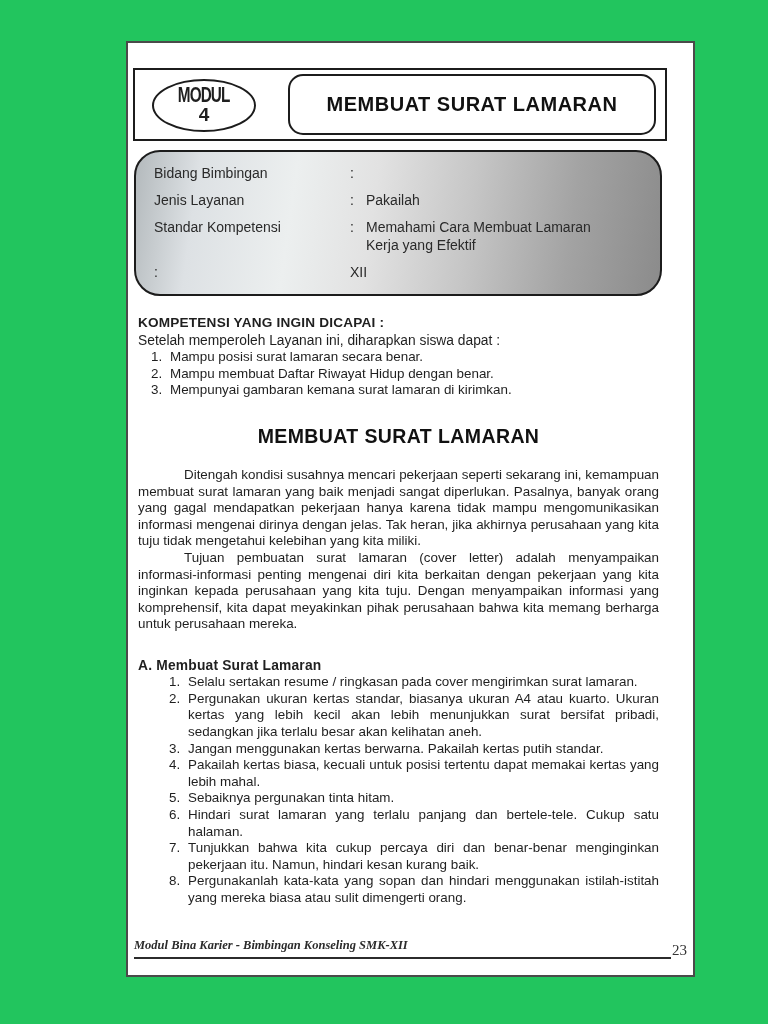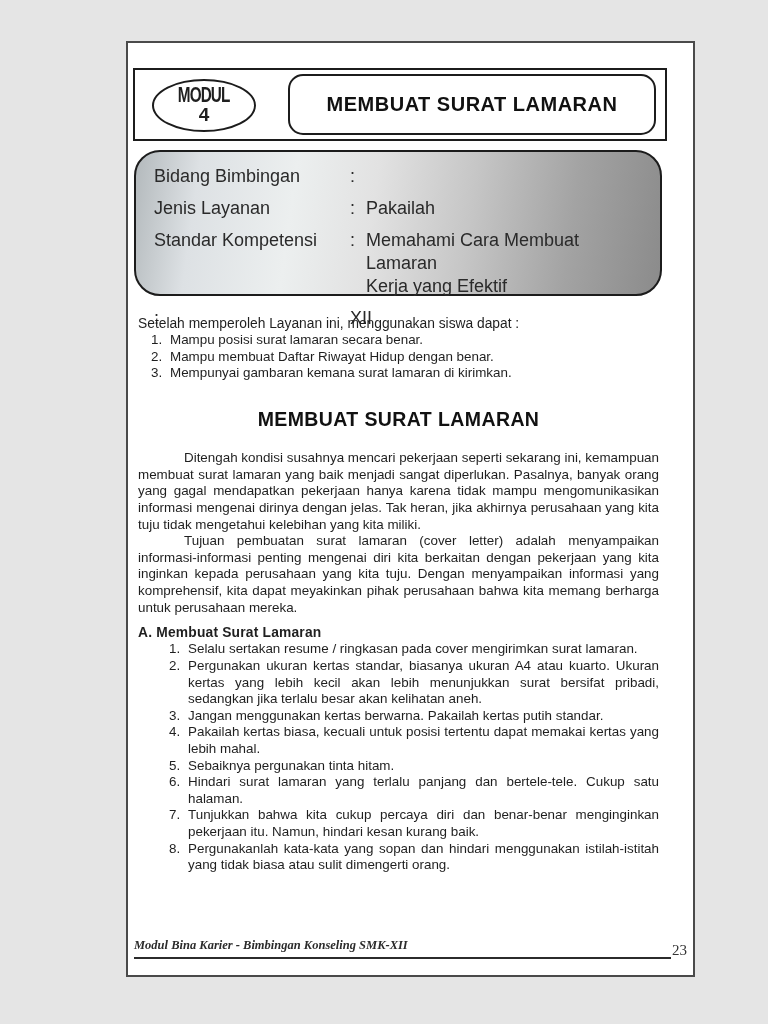--- a/index.html
+++ b/index.html
@@ -2,21 +2,21 @@
 <html><head>
 <meta charset="utf-8">
 <style>
   * { margin: 0; padding: 0; box-sizing: border-box; }
   html, body {
     width: 768px; height: 1024px;
     background: #ffffff;
     font-family: "Liberation Sans", sans-serif;
     color: #1f1f1f;
   }
-  .sheet { position: relative; width: 768px; height: 1024px; background: #e5e5e5; overflow: hidden; }
+  .sheet { position: relative; width: 768px; height: 1024px; background: #22c55e; overflow: hidden; }
 
   .page-frame {
     position: absolute; left: 126px; top: 41px;
     width: 569px; height: 936px;
     border: 2px solid #4a4a4a;
     background: #fff;
   }
 
   
   .header-box {
@@ -54,42 +54,42 @@
     border: 2px solid #1c1c1c;
     border-radius: 26px;
     background: linear-gradient(98deg,
       #b3b9bc 0%, #dde1e4 12%, #ecefef 30%, #e2e2e2 45%,
       #c6c6c6 63%, #a3a3a3 82%, #8b8b8b 100%);
     padding: 13px 16px 0 18px;
     color: #2a2a2a;
   }
   .info-row {
     display: grid; grid-template-columns: 196px 16px 1fr;
-    font-size: 18px; line-height: 1.28;
+    font-size: 14px; line-height: 1.28;
     margin-bottom: 9px;
   }
   .info-value { white-space: pre-line; }
 
   
   .content {
     position: absolute; left: 10px; top: 272px;
     width: 521px;
     font-size: 13.4px; line-height: 1.24;
   }
   .komp-heading { font-weight: 700; font-size: 13.6px; letter-spacing: 0.2px; }
   .komp-intro { font-size: 13.8px; }
   ol.komp-list { margin-left: 4px; padding-left: 24px; }
   ol.komp-list li { padding-left: 4px; }
 
   .main-heading {
     text-align: center; font-weight: 700; font-size: 19.5px;
     letter-spacing: 0.4px; margin-top: 25px; margin-bottom: 19px; color: #111;
   }
   .body-para { text-align: justify; text-indent: 46px; }
-  .section-heading { font-weight: 700; font-size: 13.8px; margin-top: 8px; letter-spacing: 0.2px; }
+  .section-heading { font-weight: 700; font-size: 13.8px; margin-top: 24px; letter-spacing: 0.2px; }
   .tips-intro {
     font-style: italic; font-size: 14px; text-align: justify; text-indent: 46px;
   }
   ol.tips-list { margin-left: 24px; padding-left: 22px; }
   ol.tips-list li { padding-left: 4px; text-align: justify; }
 
   
   .footer-rule {
     position: absolute; left: 6px; top: 895px;
     width: 537px; height: 21px;
@@ -138,21 +138,22 @@
 Kerja yang Efektif</div>
         </div>
           <div class="info-row">
           <div class="info-sep">:</div>
           <div class="info-value">XII</div>
         </div>
         </div>
     </div>
 
     <div class="content">
-      <div class="komp-intro">Setelah memperoleh Layanan ini, menggunakan siswa dapat :</div>
+      <div class="komp-heading">KOMPETENSI YANG INGIN DICAPAI :</div>
+      <div class="komp-intro">Setelah memperoleh Layanan ini, diharapkan siswa dapat :</div>
       <ol class="komp-list">
           <li>Mampu posisi surat lamaran secara benar.</li>
           <li>Mampu membuat Daftar Riwayat Hidup dengan benar.</li>
           <li>Mempunyai gambaran kemana surat lamaran di kirimkan.</li>
         </ol>
 
       <div class="main-heading">MEMBUAT SURAT LAMARAN</div>
 
       <div class="paragraphs">
           <p class="body-para">Ditengah kondisi susahnya mencari pekerjaan seperti sekarang ini, kemampuan membuat surat lamaran yang baik menjadi sangat diperlukan. Pasalnya, banyak orang yang gagal mendapatkan pekerjaan hanya karena tidak mampu mengomunikasikan informasi mengenai dirinya dengan jelas. Tak heran, jika akhirnya perusahaan yang kita tuju tidak mengetahui kelebihan yang kita miliki.</p>
@@ -161,21 +162,21 @@
 
       <div class="section-heading">A. Membuat Surat Lamaran</div>
       <ol class="tips-list">
           <li>Selalu sertakan resume / ringkasan pada cover mengirimkan surat lamaran.</li>
           <li>Pergunakan ukuran kertas standar, biasanya ukuran A4 atau kuarto. Ukuran kertas yang lebih kecil akan lebih menunjukkan surat bersifat pribadi, sedangkan jika terlalu besar akan kelihatan aneh.</li>
           <li>Jangan menggunakan kertas berwarna. Pakailah kertas putih standar.</li>
           <li>Pakailah kertas biasa, kecuali untuk posisi tertentu dapat memakai kertas yang lebih mahal.</li>
           <li>Sebaiknya pergunakan tinta hitam.</li>
           <li>Hindari surat lamaran yang terlalu panjang dan bertele-tele. Cukup satu halaman.</li>
           <li>Tunjukkan bahwa kita cukup percaya diri dan benar-benar menginginkan pekerjaan itu. Namun, hindari kesan kurang baik.</li>
-          <li>Pergunakanlah kata-kata yang sopan dan hindari menggunakan istilah-istitah yang tidak biasa atau sulit dimengerti orang.</li>
+          <li>Pergunakanlah kata-kata yang sopan dan hindari menggunakan istilah-istitah yang mereka biasa atau sulit dimengerti orang.</li>
         </ol>
     </div>
 
     <div class="footer-rule">
       <span class="footer-text">Modul Bina Karier - Bimbingan Konseling SMK-XII</span>
     </div>
     <span class="page-number">23</span>
 
   </div>
 </div>

